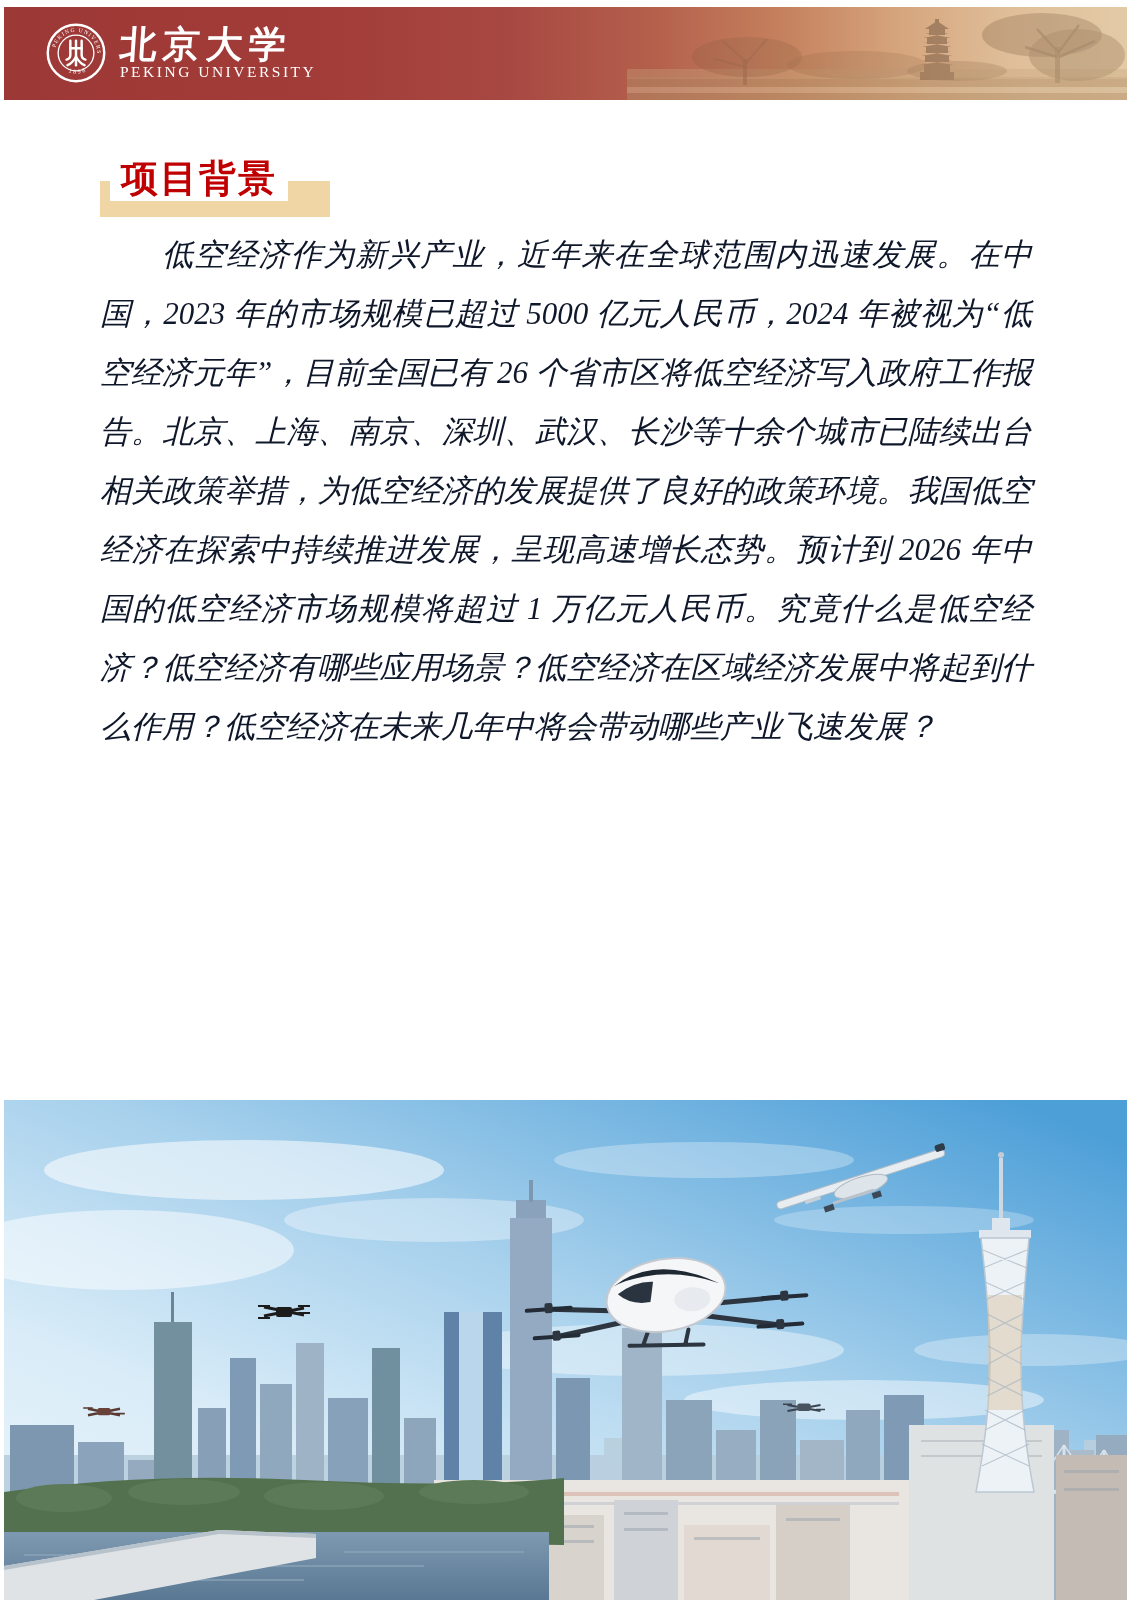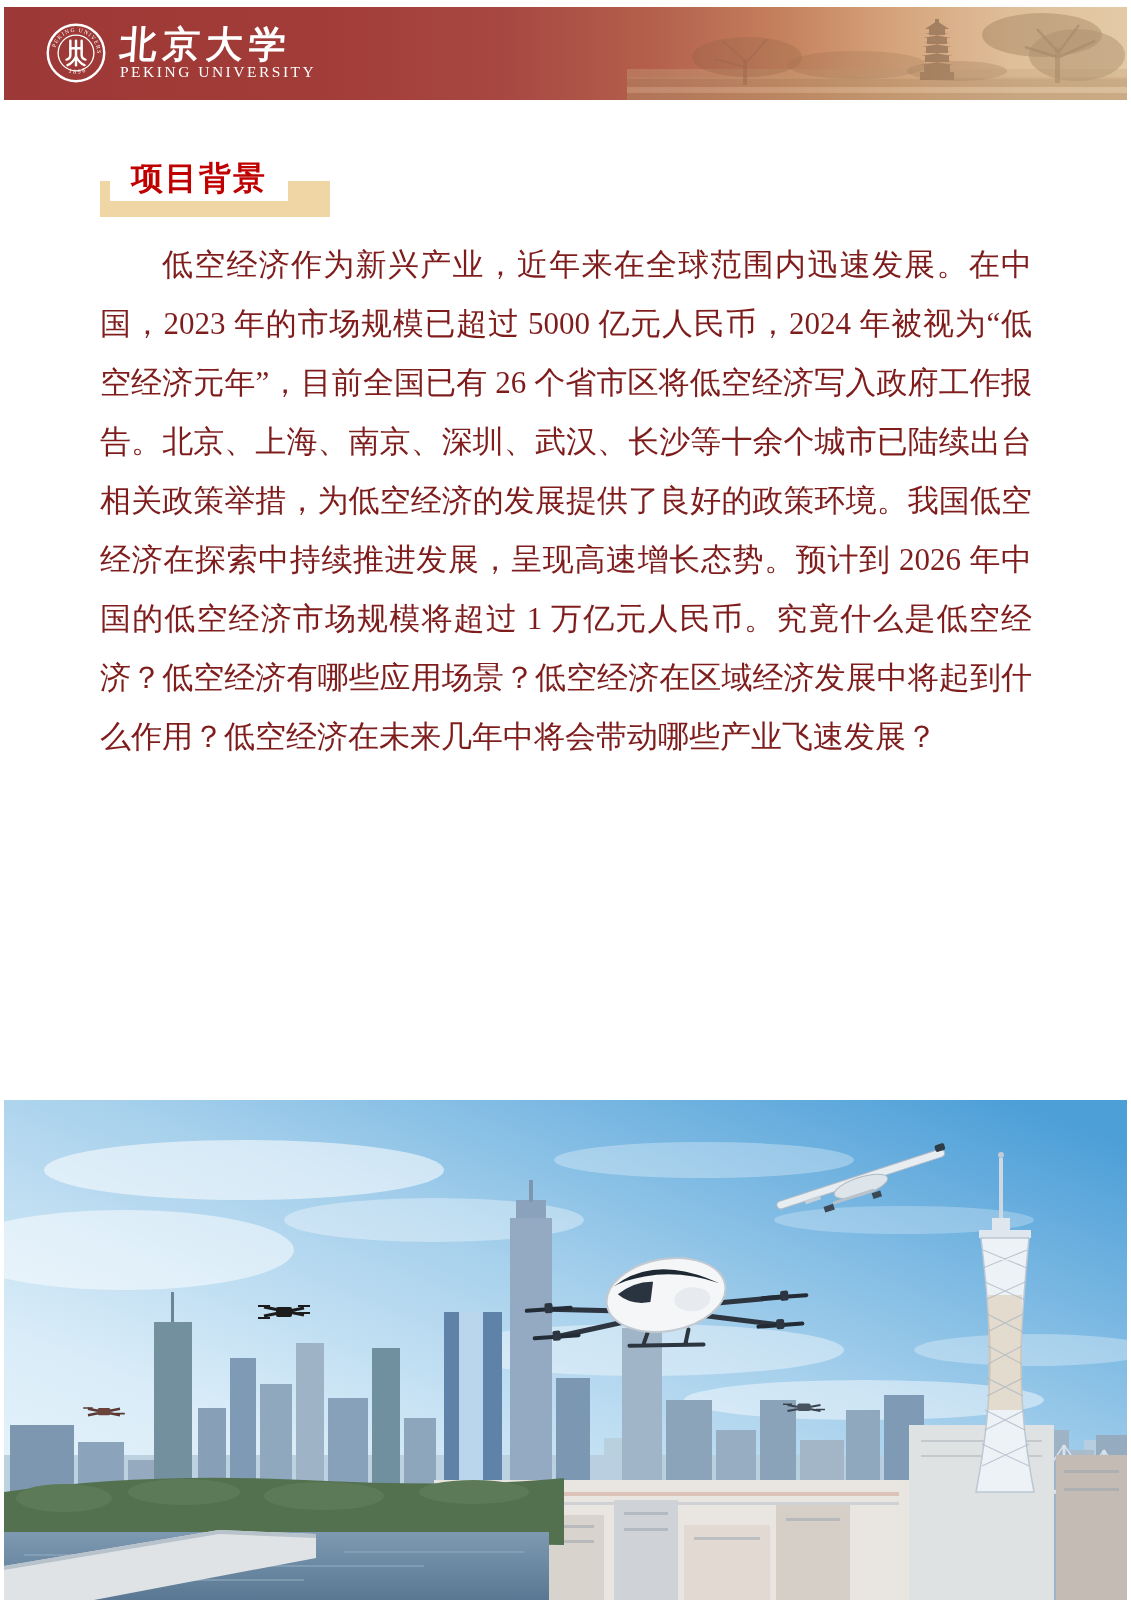--- a/index.html
+++ b/index.html
@@ -34,27 +34,27 @@
   
   .title-block{position:absolute;left:100px;top:156px;width:340px;height:62px;}
   .title-highlight{
     position:absolute;left:0;top:25px;width:230px;height:36px;background:#efd6a4;
   }
   .title-card{
     position:absolute;left:10px;top:0;width:178px;height:45px;background:#ffffff;
     display:flex;align-items:center;justify-content:center;
   }
   .title-text{
-    margin:16px;color:#c00000;font-size:32px;font-weight:bold;letter-spacing:2px;
+    margin:16px;color:#c00000;font-size:37px;font-weight:bold;letter-spacing:2px;
     font-family:"DejaVu Serif","Liberation Serif",serif;white-space:nowrap;
   }
 
   
   .article{
-    position:absolute;left:100px;top:235px;width:932px;color:#7f1d1d;
+    position:absolute;left:100px;top:225px;width:932px;color:#0f172a;font-style:italic;
   }
   .article p{
     margin:0;font-size:31px;line-height:59px;text-indent:2em;
     text-align:justify;text-justify:inter-ideograph;
   }
   .article p + p{margin-top:14px;}
 
   
   .city-figure{
     position:absolute;left:4px;top:1100px;width:1123px;height:500px;margin:0;

